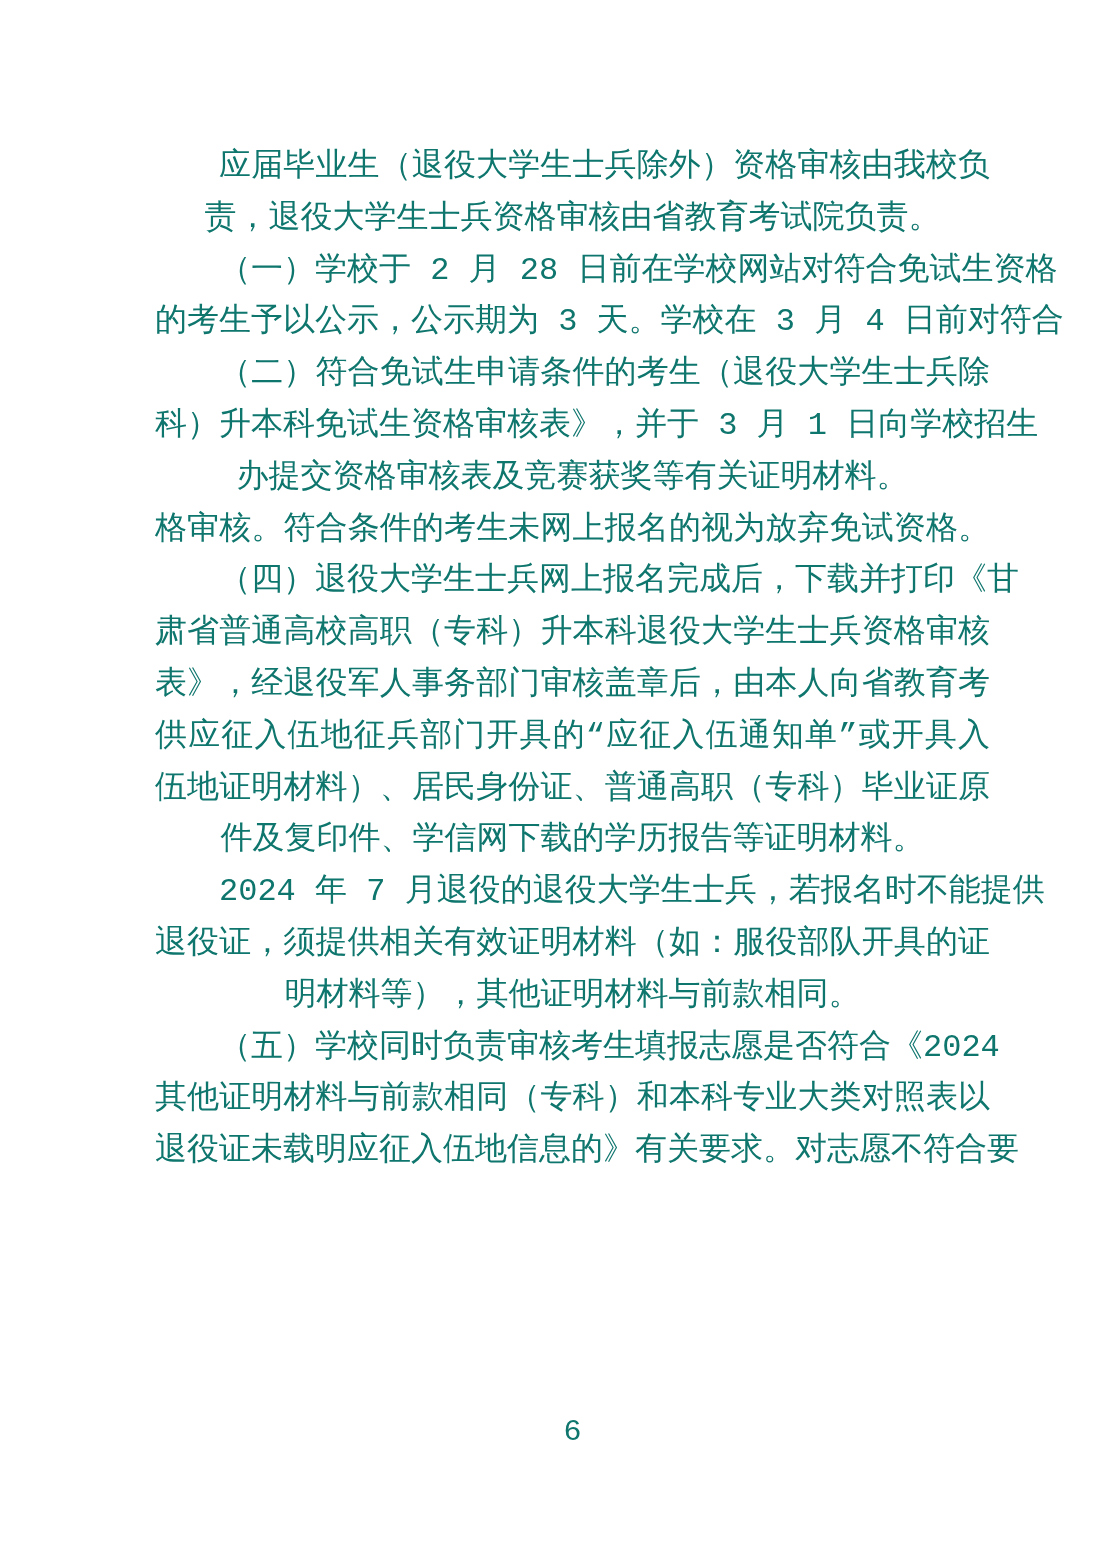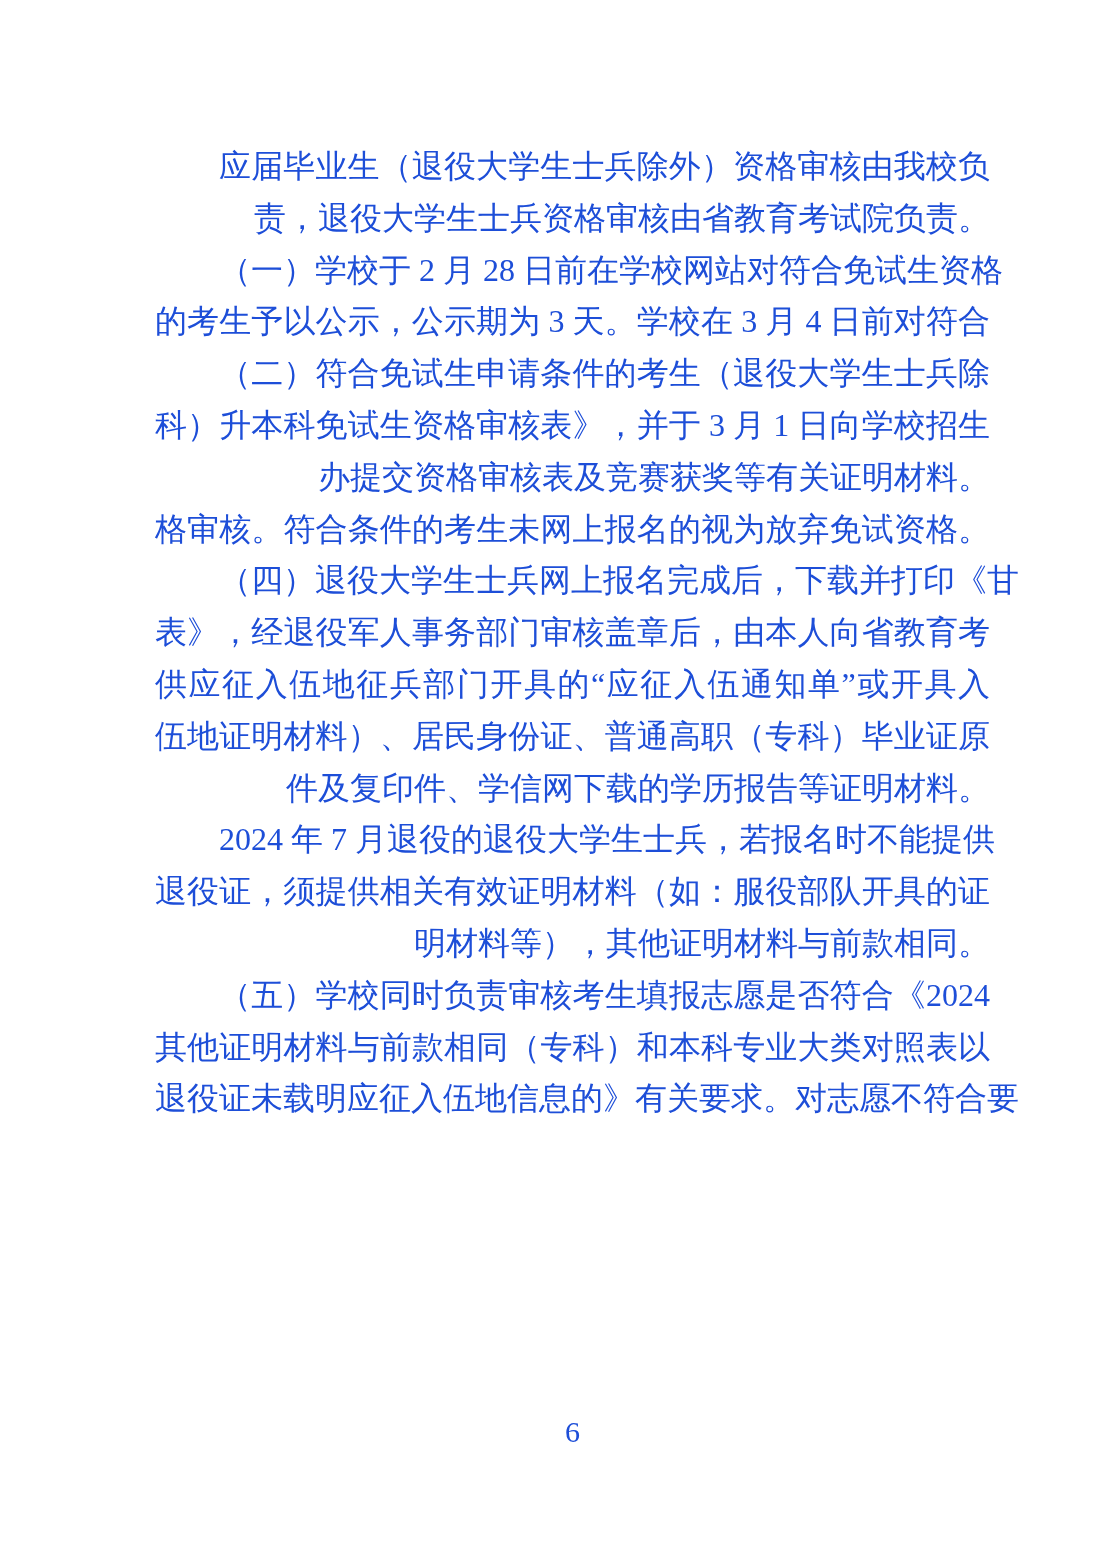--- a/index.html
+++ b/index.html
@@ -10,35 +10,35 @@
   body {
     width: 1102px;
     height: 1559px;
     overflow: hidden;
   }
   .page {
     position: relative;
     width: 1102px;
     height: 1237px;
     background: #ffffff;
-    font-family: Liberation Serif, serif;
-    color: #1d4ed8;
+    font-family: Liberation Mono, monospace;
+    color: #0f766e;
   }
   .doc {
     position: absolute;
     left: 155px;
     top: 141px;
     width: 835px;
     font-size: 32px;
     line-height: 51.8px;
   }
   .line {
     white-space: nowrap;
     overflow: visible;
-    text-align: right;
+    text-align: center;
   }
   .line.justify {
     text-align: justify;
     text-align-last: justify;
     text-justify: inter-character;
   }
   .line.indent {
     text-indent: 64px;
   }
   .page-number {
@@ -58,20 +58,21 @@
   <div class="doc">
       <div class="line indent justify">应届毕业生（退役大学生士兵除外）资格审核由我校负</div>
       <div class="line">责，退役大学生士兵资格审核由省教育考试院负责。</div>
       <div class="line indent justify">（一）学校于 2 月 28 日前在学校网站对符合免试生资格</div>
       <div class="line justify">的考生予以公示，公示期为 3 天。学校在 3 月 4 日前对符合</div>
       <div class="line indent justify">（二）符合免试生申请条件的考生（退役大学生士兵除</div>
       <div class="line justify">科）升本科免试生资格审核表》，并于 3 月 1 日向学校招生</div>
       <div class="line">办提交资格审核表及竞赛获奖等有关证明材料。</div>
       <div class="line justify">格审核。符合条件的考生未网上报名的视为放弃免试资格。</div>
       <div class="line indent justify">（四）退役大学生士兵网上报名完成后，下载并打印《甘</div>
+      <div class="line justify">肃省普通高校高职（专科）升本科退役大学生士兵资格审核</div>
       <div class="line justify">表》，经退役军人事务部门审核盖章后，由本人向省教育考</div>
       <div class="line justify">供应征入伍地征兵部门开具的“应征入伍通知单”或开具入</div>
       <div class="line justify">伍地证明材料）、居民身份证、普通高职（专科）毕业证原</div>
       <div class="line">件及复印件、学信网下载的学历报告等证明材料。</div>
       <div class="line indent justify">2024 年 7 月退役的退役大学生士兵，若报名时不能提供</div>
       <div class="line justify">退役证，须提供相关有效证明材料（如：服役部队开具的证</div>
       <div class="line">明材料等），其他证明材料与前款相同。</div>
       <div class="line indent justify">（五）学校同时负责审核考生填报志愿是否符合《2024</div>
       <div class="line justify">其他证明材料与前款相同（专科）和本科专业大类对照表以</div>
       <div class="line justify">退役证未载明应征入伍地信息的》有关要求。对志愿不符合要</div>

